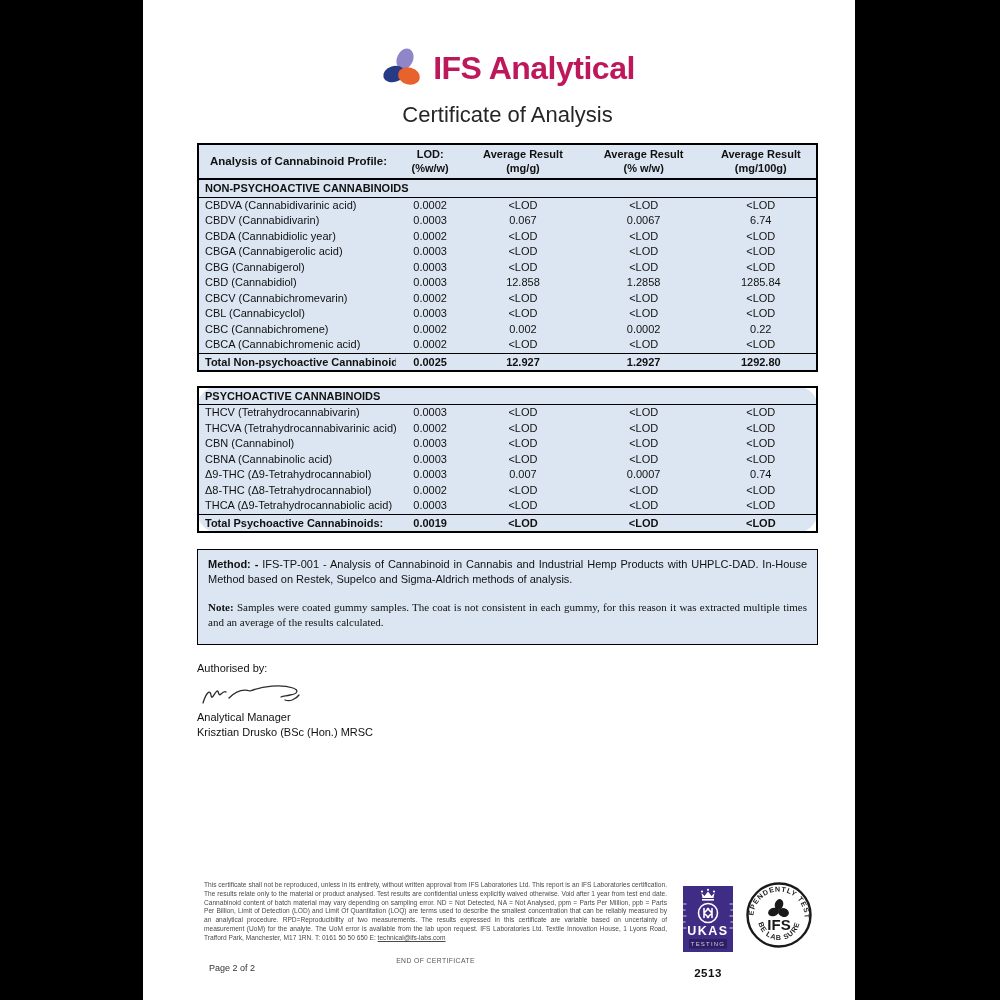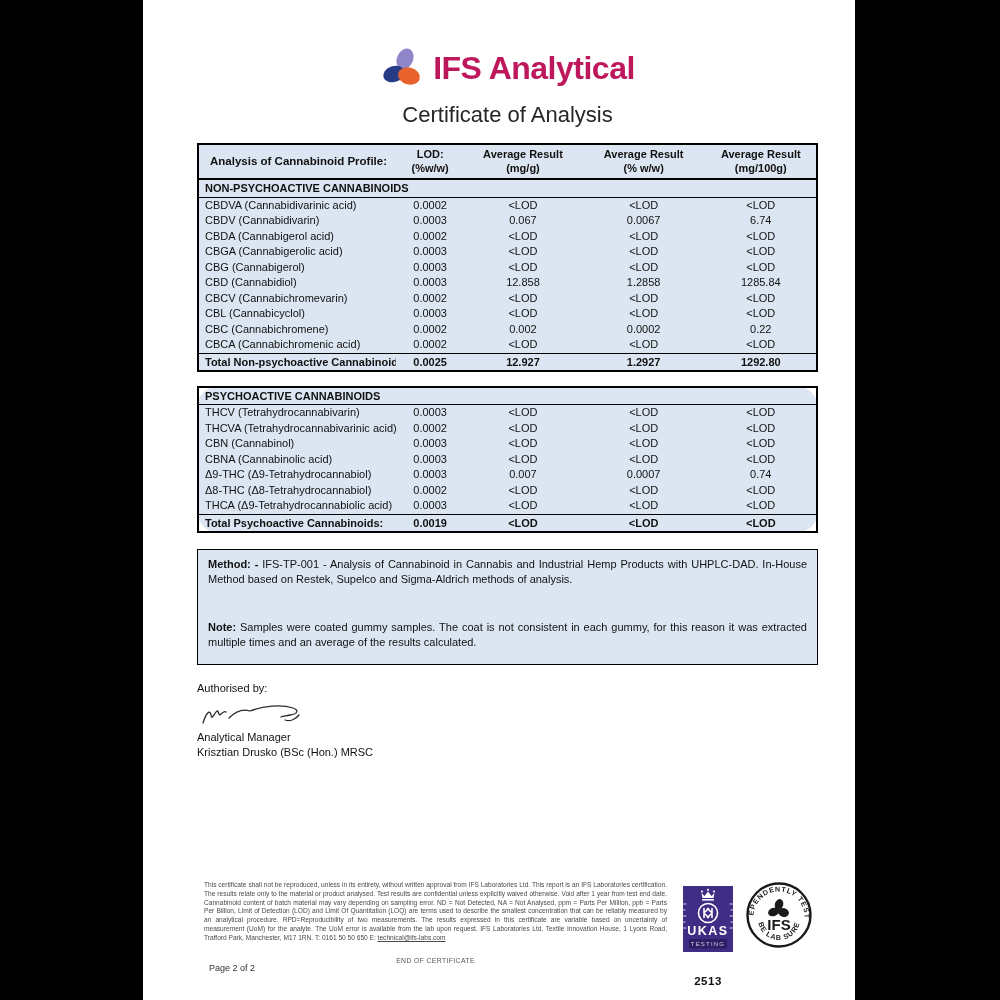--- a/index.html
+++ b/index.html
@@ -55,42 +55,42 @@
     font-weight: bold; border-top: 1.5px solid #000; line-height: 16px;
   }
   .coa-table td.num { text-align: center; }
 
   
   .method-box {
     margin-top: 16px; border: 1.5px solid #000; background: #dce6f2;
     padding: 7px 10px 13px 10px; font-size: 11px; line-height: 15.5px;
     text-align: justify; color: #111;
   }
-  .method-box .note-par { margin-top: 32px; }
+  .method-box .note-par { margin-top: 12px; font-family: Liberation Serif, serif; }
   .b { font-weight: bold; }
 
   
   .auth-label { margin-top: 17px; font-size: 11px; }
   .signature-svg { display: block; margin: 6px 0 0 2px; }
   .sig-role, .sig-name { font-size: 11px; line-height: 15px; }
 
   
   .fineprint {
     position: absolute; left: 61px; top: 881px; width: 463px;
     font-size: 6.6px; line-height: 8.8px; color: #4a4a4a; text-align: justify;
   }
   .fineprint .email { text-decoration: underline; }
   .end-cert {
     position: absolute; left: 61px; top: 957px; width: 463px;
     text-align: center; font-size: 6.8px; color: #555; letter-spacing: 0.4px;
   }
   .page-num { position: absolute; left: 66px; top: 963px; font-size: 9px; color: #333; }
 
   .ukas-block { position: absolute; left: 540px; top: 886px; width: 50px; text-align: center; }
-  .ukas-number { font-size: 11.5px; font-weight: bold; color: #111; margin-top: 19px; letter-spacing: 0.5px; }
+  .ukas-number { font-size: 11.5px; font-weight: bold; color: #111; margin-top: 11px; letter-spacing: 0.5px; }
   .stamp-block { position: absolute; left: 602px; top: 881px; }
 </style>
 </head>
 <body>
 
 <div class="page">
   <div class="content">
 
     <div class="logo-row">
       <svg width="44" height="44" viewBox="0 0 44 44">
@@ -130,21 +130,21 @@
             <td class="num">&lt;LOD</td>
           </tr>
           <tr class="data-row">
             <td class="">CBDV (Cannabidivarin)</td>
             <td class="num">0.0003</td>
             <td class="num">0.067</td>
             <td class="num">0.0067</td>
             <td class="num">6.74</td>
           </tr>
           <tr class="data-row">
-            <td class="">CBDA (Cannabigerol acid)</td>
+            <td class="">CBDA (Cannabidiolic year)</td>
             <td class="num">0.0002</td>
             <td class="num">&lt;LOD</td>
             <td class="num">&lt;LOD</td>
             <td class="num">&lt;LOD</td>
           </tr>
           <tr class="data-row">
             <td class="">CBGA (Cannabigerolic acid)</td>
             <td class="num">0.0003</td>
             <td class="num">&lt;LOD</td>
             <td class="num">&lt;LOD</td>

